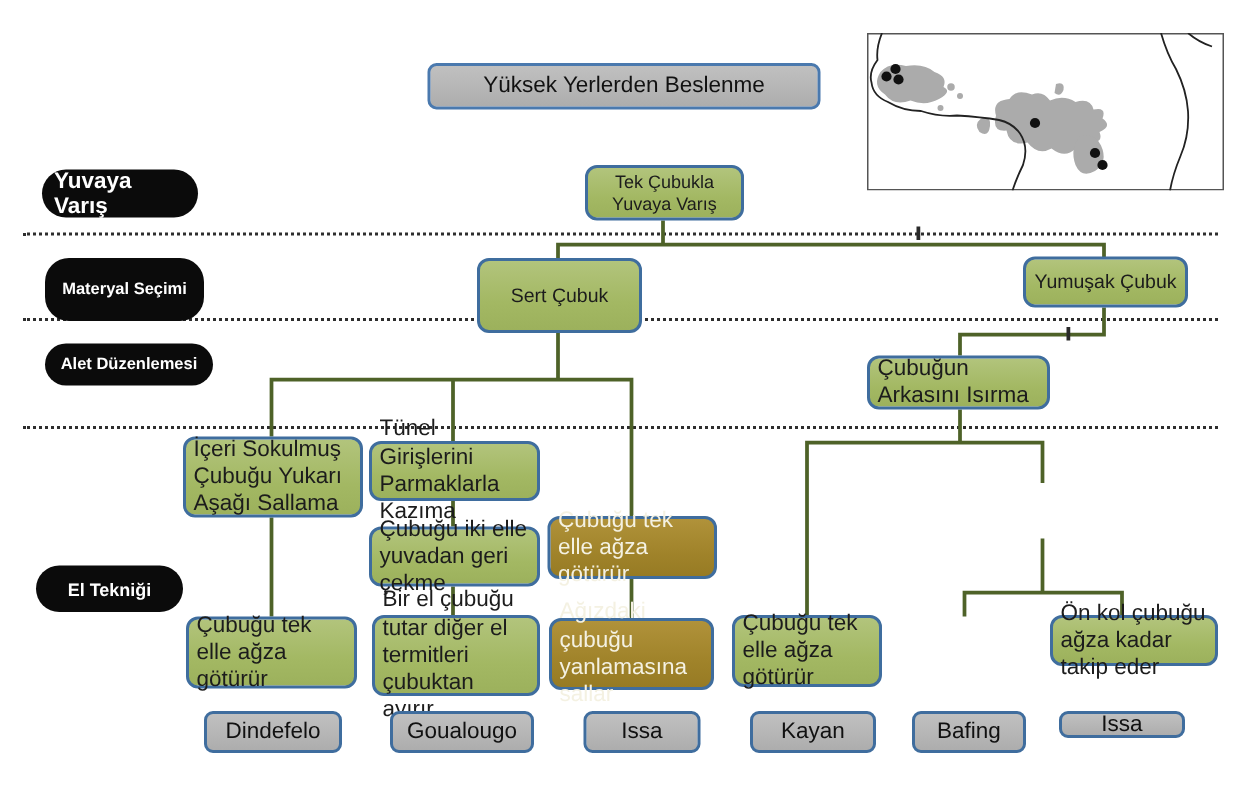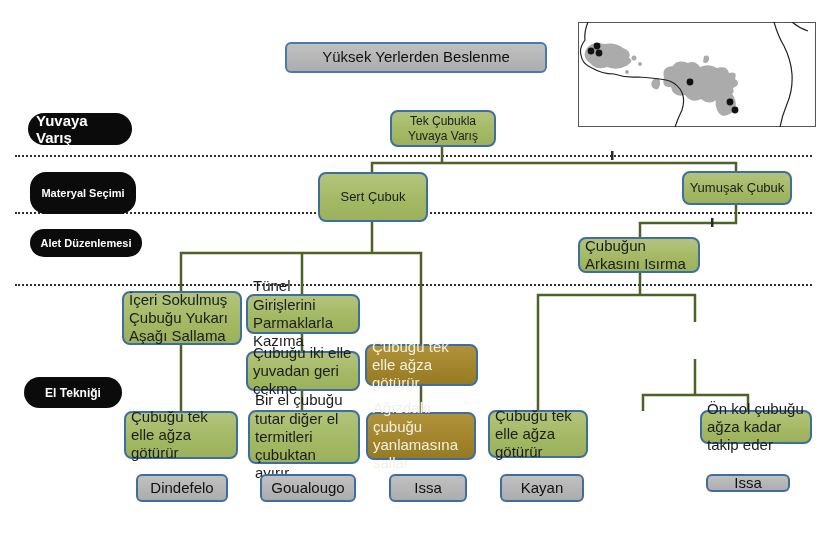--- a/index.html
+++ b/index.html
@@ -100,15 +100,16 @@
   <div class="node green" style="left:124px;top:411px;width:114px;height:48px">Çubuğu tek elle ağza götürür</div>
   <div class="node green" style="left:248px;top:410px;width:112px;height:54px">Bir el çubuğu tutar diğer el termitleri çubuktan ayırır</div>
   <div class="node brown" style="left:366px;top:412px;width:110px;height:48px">Ağızdaki çubuğu yanlamasına sallar</div>
   <div class="node green" style="left:488px;top:410px;width:100px;height:48px">Çubuğu tek elle ağza götürür</div>
   <div class="node green" style="left:700px;top:410px;width:112px;height:34px">Ön kol çubuğu ağza kadar takip eder</div>
 
   <div class="node graybox" style="left:136px;top:474px;width:92px;height:28px">Dindefelo</div>
   <div class="node graybox" style="left:260px;top:474px;width:96px;height:28px">Goualougo</div>
   <div class="node graybox" style="left:389px;top:474px;width:78px;height:28px">Issa</div>
   <div class="node graybox" style="left:500px;top:474px;width:84px;height:28px">Kayan</div>
+  <div class="node graybox" style="left:608px;top:474px;width:76px;height:28px">Bafing</div>
   <div class="node graybox" style="left:706px;top:474px;width:84px;height:18px">Issa</div>
 
 </div>
 
 </body></html>

